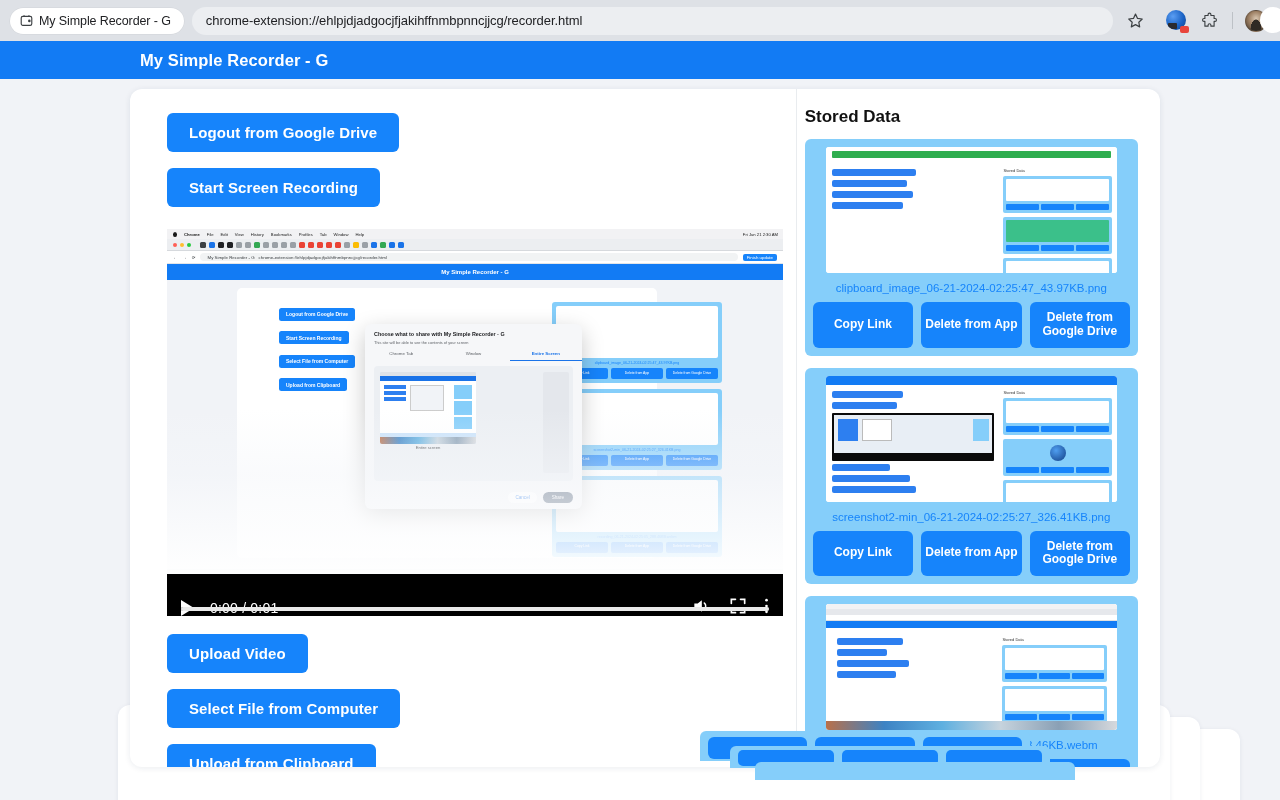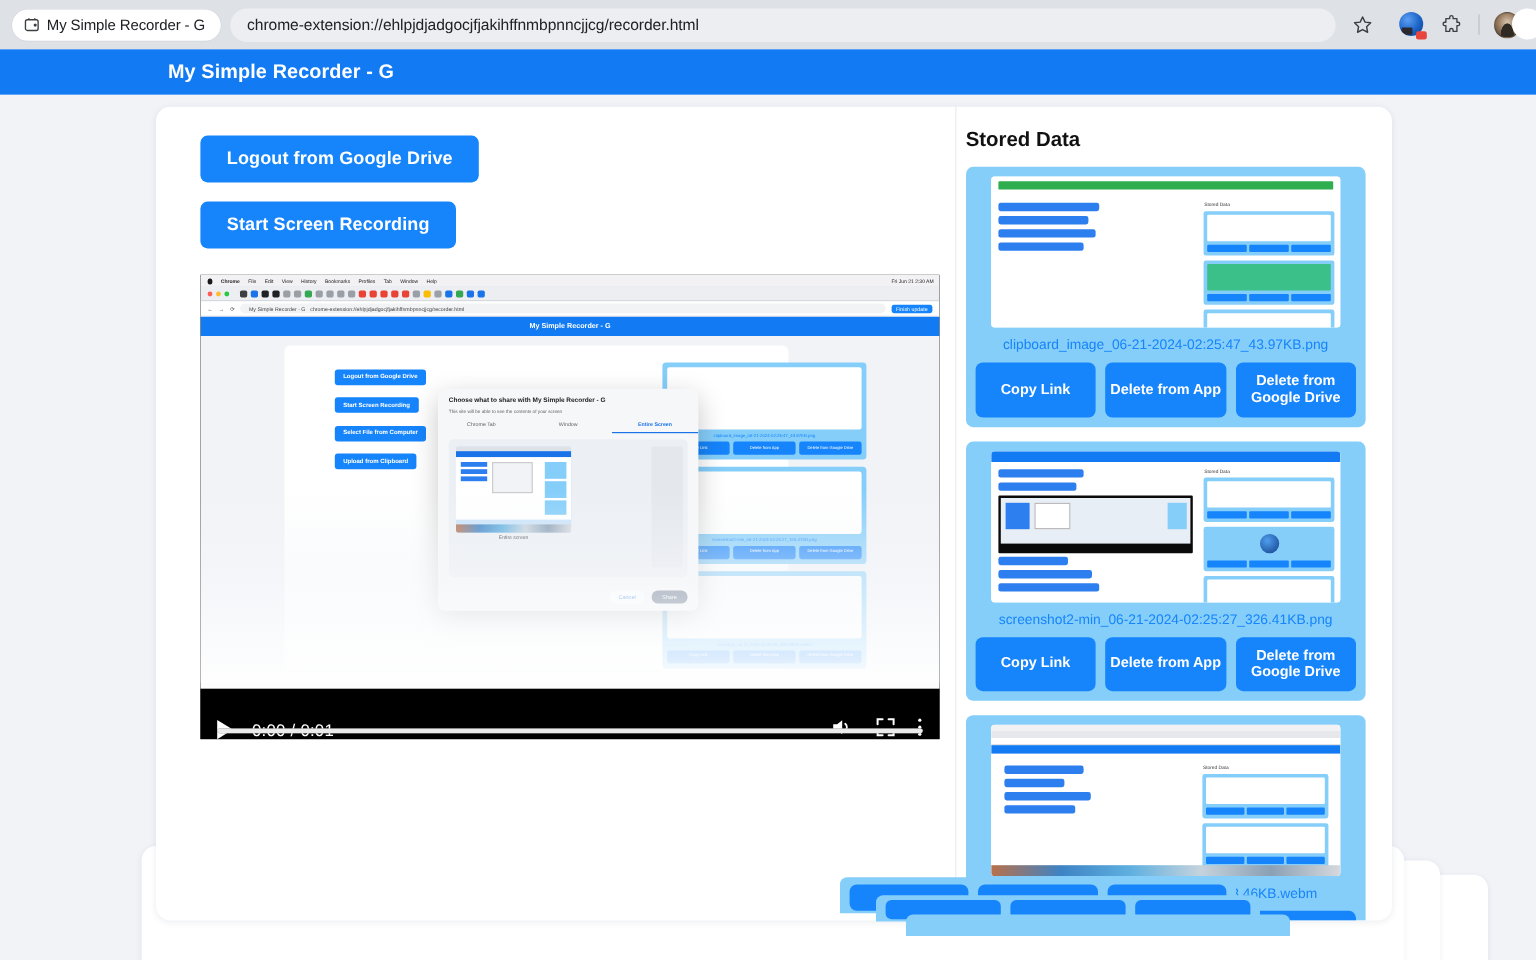--- a/index.html
+++ b/index.html
@@ -528,20 +528,25 @@
             <circle cx="3" cy="5" r="1.6"></circle>
               <circle cx="3" cy="12" r="1.6"></circle>
               <circle cx="3" cy="19" r="1.6"></circle>
           </svg>
         </div>
         <div class="progress-track">
           <div class="progress-fill"></div>
         </div>
       </div>
 
+      <div class="btn-stack" style="margin-top:18px">
+        <button class="btn">Upload Video</button>
+        <button class="btn">Select File from Computer</button>
+        <button class="btn">Upload from Clipboard</button>
+      </div>
     </div>
 
     <div class="divider-v"></div>
 
     <div class="right-pane">
       <div class="stored-title">Stored Data</div>
 
       <div class="sd-card">
         <div class="sd-preview">
           <div class="ms">

